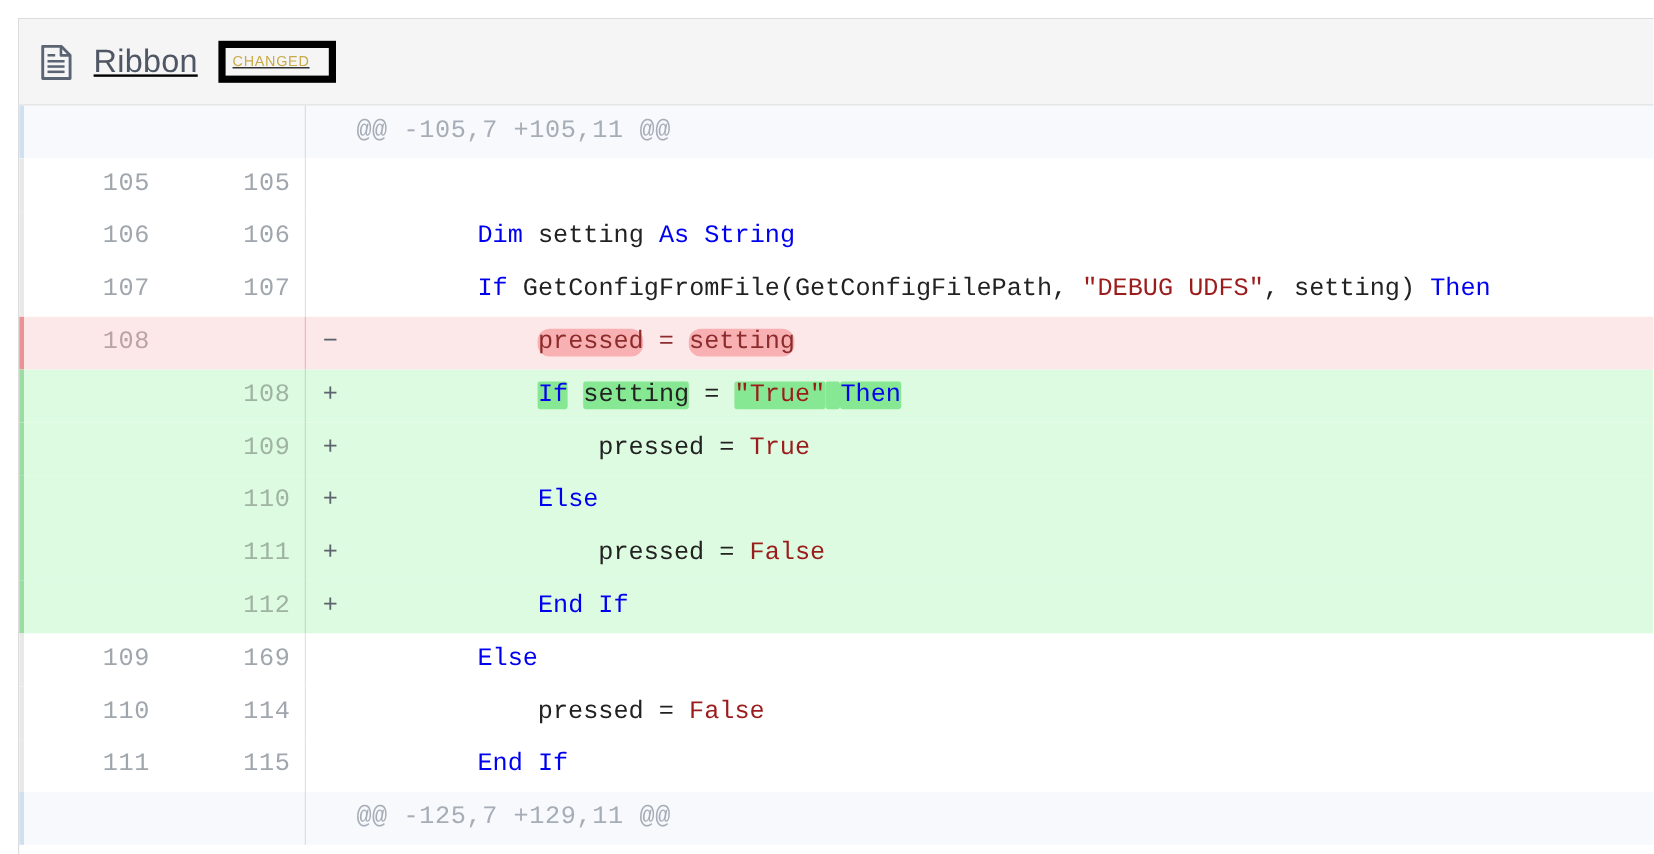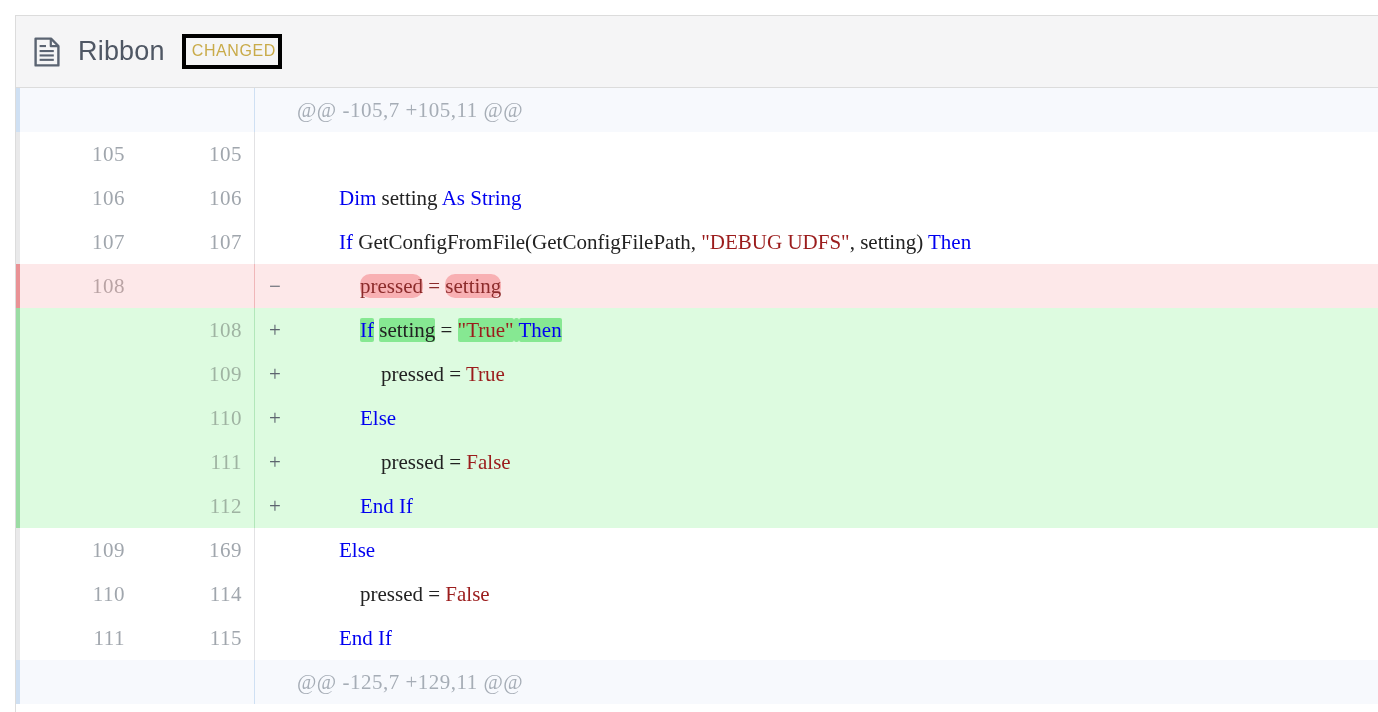--- a/index.html
+++ b/index.html
@@ -28,50 +28,51 @@
 
   
   .file-header {
     height: 72px;
     box-sizing: border-box;
     background: #f5f5f6;
     border-bottom: 1px solid #dcdcdc;
     display: flex;
     align-items: center;
     padding-left: 18px;
+    text-decoration: underline;
   }
   .file-icon {
     width: 26px;
     height: 30px;
     flex: 0 0 auto;
     display: block;
   }
   .file-title {
     font-size: 27px;
     color: #4f5764;
     margin-left: 18px;
     letter-spacing: 0.2px;
     font-weight: 400;
     white-space: nowrap;
   }
   .status-badge {
     margin-left: 17px;
-    border: 4px solid #000000;
+    border: 6px solid #000000;
     color: #c9ab4a;
-    font-size: 16px;
+    font-size: 12px;
     line-height: 1;
-    padding: 5px 2px 6px 6px;
+    padding: 5px 16px 6px 6px;
     letter-spacing: 0.6px;
     white-space: nowrap;
     font-family: "Liberation Sans", sans-serif;
   }
 
   
   .diff-body {
-    font-family: Liberation Serif, serif;
+    font-family: Liberation Mono, monospace;
     font-size: 21px;
   }
   .diff-row {
     display: flex;
     align-items: stretch;
     height: 44px;
     position: relative;
     width: 100%;
   }
   .stripe {

